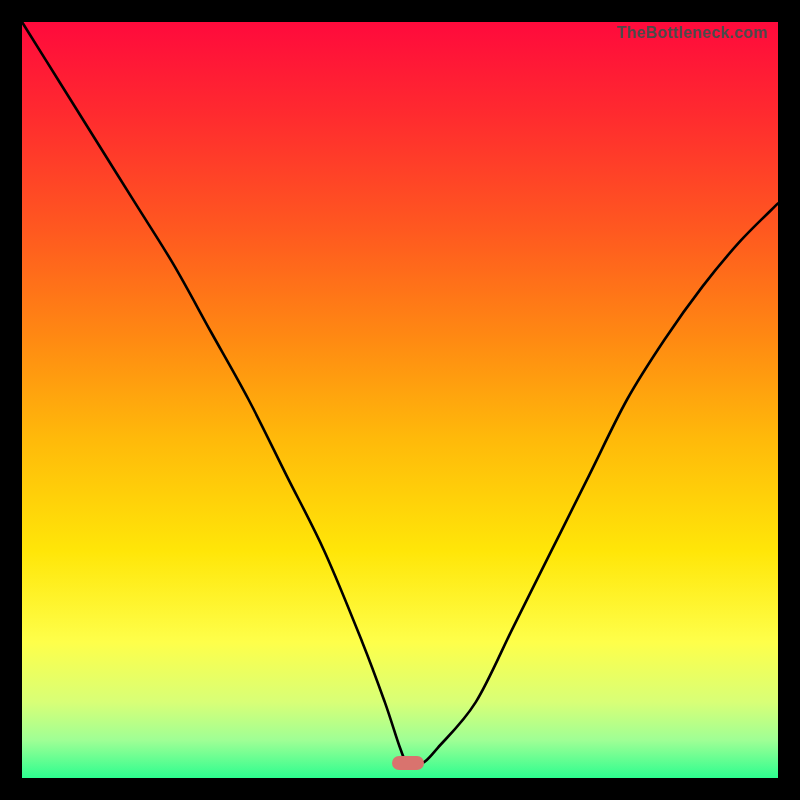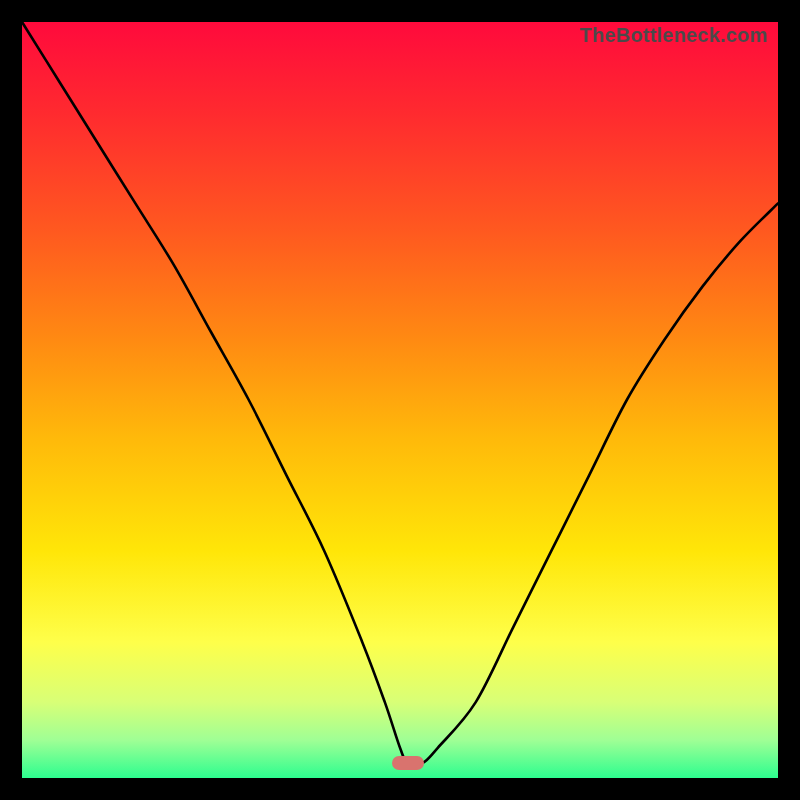--- a/index.html
+++ b/index.html
@@ -35,21 +35,21 @@
       #d8ff77 90%,
       #9fff95 95%,
       #2dfd8f 100%
     );
   }
   .attribution {
     position: absolute;
     top: 2px;
     right: 10px;
     color: #4a4a4a;
-    font-size: 20px;
+    font-size: 16px;
     font-weight: 600;
     letter-spacing: 0.2px;
     z-index: 20;
   }
   svg.curve {
     position: absolute;
     left: 0;
     top: 0;
     width: 756px;
     height: 756px;

